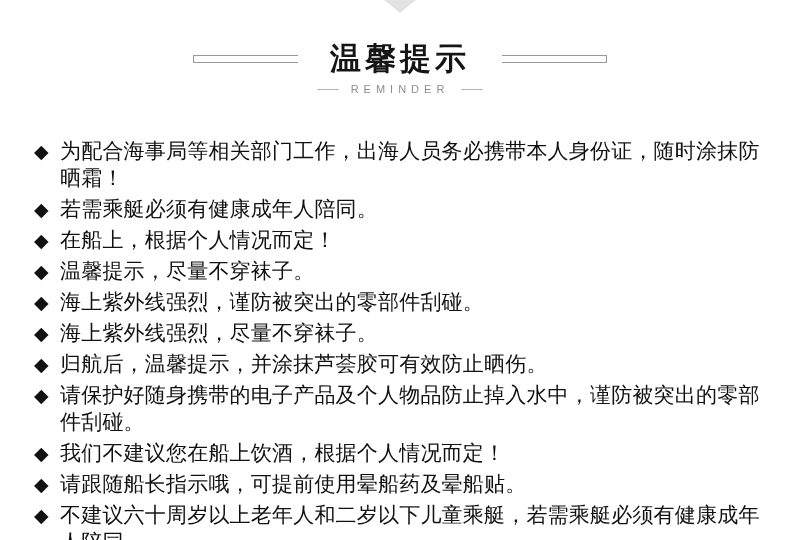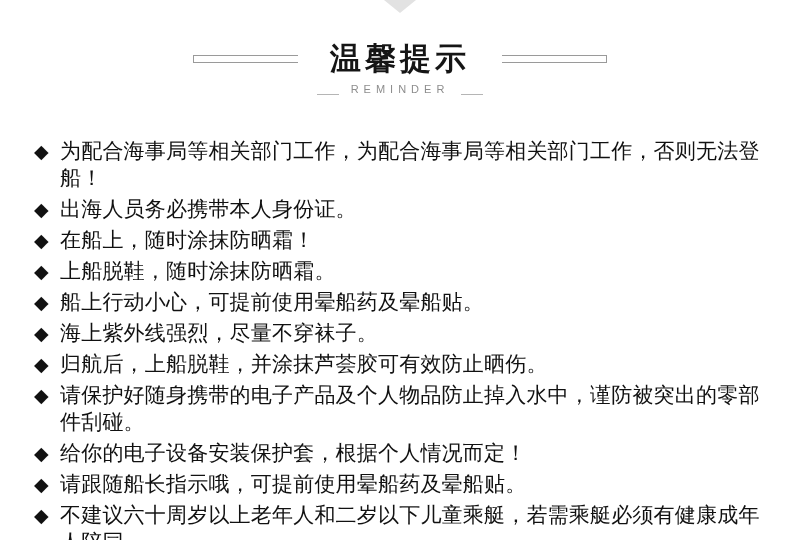--- a/index.html
+++ b/index.html
@@ -65,21 +65,21 @@
     font-size: 31px;
     letter-spacing: 4px;
     color: #151515;
     padding: 0 16px;
     line-height: 34px;
     white-space: nowrap;
   }
   .subtitle-row {
     margin-top: 7px;
     display: flex;
-    align-items: flex-end;
+    align-items: center;
     justify-content: center;
   }
   .sub-dash {
     width: 22px;
     height: 1px;
     background: #b5b5b5;
   }
   .title-en {
     font-family: "Liberation Sans", sans-serif;
     font-size: 11px;
@@ -137,61 +137,61 @@
       <div class="sub-dash"></div>
       <div class="title-en">REMINDER</div>
       <div class="sub-dash"></div>
     </div>
   </div>
 
   <div class="list">
 
     <div class="item">
       <span class="bullet">◆</span>
-      <span class="item-text">为配合海事局等相关部门工作，为配合海事局等相关部门工作，否则无法登船！</span>
-    </div>
-
-    <div class="item">
-      <span class="bullet">◆</span>
-      <span class="item-text">出海人员务必携带本人身份证。</span>
-    </div>
-
-    <div class="item">
-      <span class="bullet">◆</span>
-      <span class="item-text">在船上，随时涂抹防晒霜！</span>
-    </div>
-
-    <div class="item">
-      <span class="bullet">◆</span>
-      <span class="item-text">上船脱鞋，随时涂抹防晒霜。</span>
-    </div>
-
-    <div class="item">
-      <span class="bullet">◆</span>
-      <span class="item-text">船上行动小心，可提前使用晕船药及晕船贴。</span>
+      <span class="item-text">为配合海事局等相关部门工作，出海人员务必携带本人身份证，随时涂抹防晒霜！</span>
+    </div>
+
+    <div class="item">
+      <span class="bullet">◆</span>
+      <span class="item-text">若需乘艇必须有健康成年人陪同。</span>
+    </div>
+
+    <div class="item">
+      <span class="bullet">◆</span>
+      <span class="item-text">在船上，根据个人情况而定！</span>
+    </div>
+
+    <div class="item">
+      <span class="bullet">◆</span>
+      <span class="item-text">温馨提示，尽量不穿袜子。</span>
+    </div>
+
+    <div class="item">
+      <span class="bullet">◆</span>
+      <span class="item-text">海上紫外线强烈，谨防被突出的零部件刮碰。</span>
     </div>
 
     <div class="item">
       <span class="bullet">◆</span>
       <span class="item-text">海上紫外线强烈，尽量不穿袜子。</span>
     </div>
 
     <div class="item">
       <span class="bullet">◆</span>
-      <span class="item-text">归航后，上船脱鞋，并涂抹芦荟胶可有效防止晒伤。</span>
+      <span class="item-text">归航后，温馨提示，并涂抹芦荟胶可有效防止晒伤。</span>
     </div>
 
     <div class="item">
       <span class="bullet">◆</span>
       <span class="item-text">请保护好随身携带的电子产品及个人物品防止掉入水中，谨防被突出的零部件刮碰。</span>
     </div>
 
     <div class="item">
       <span class="bullet">◆</span>
-      <span class="item-text">给你的电子设备安装保护套，根据个人情况而定！</span>
+      <span class="item-text">我们不建议您在船上饮酒，根据个人情况而定！</span>
     </div>
 
     <div class="item">
       <span class="bullet">◆</span>
       <span class="item-text">请跟随船长指示哦，可提前使用晕船药及晕船贴。</span>
     </div>
 
     <div class="item">
       <span class="bullet">◆</span>
       <span class="item-text">不建议六十周岁以上老年人和二岁以下儿童乘艇，若需乘艇必须有健康成年人陪同。</span>

